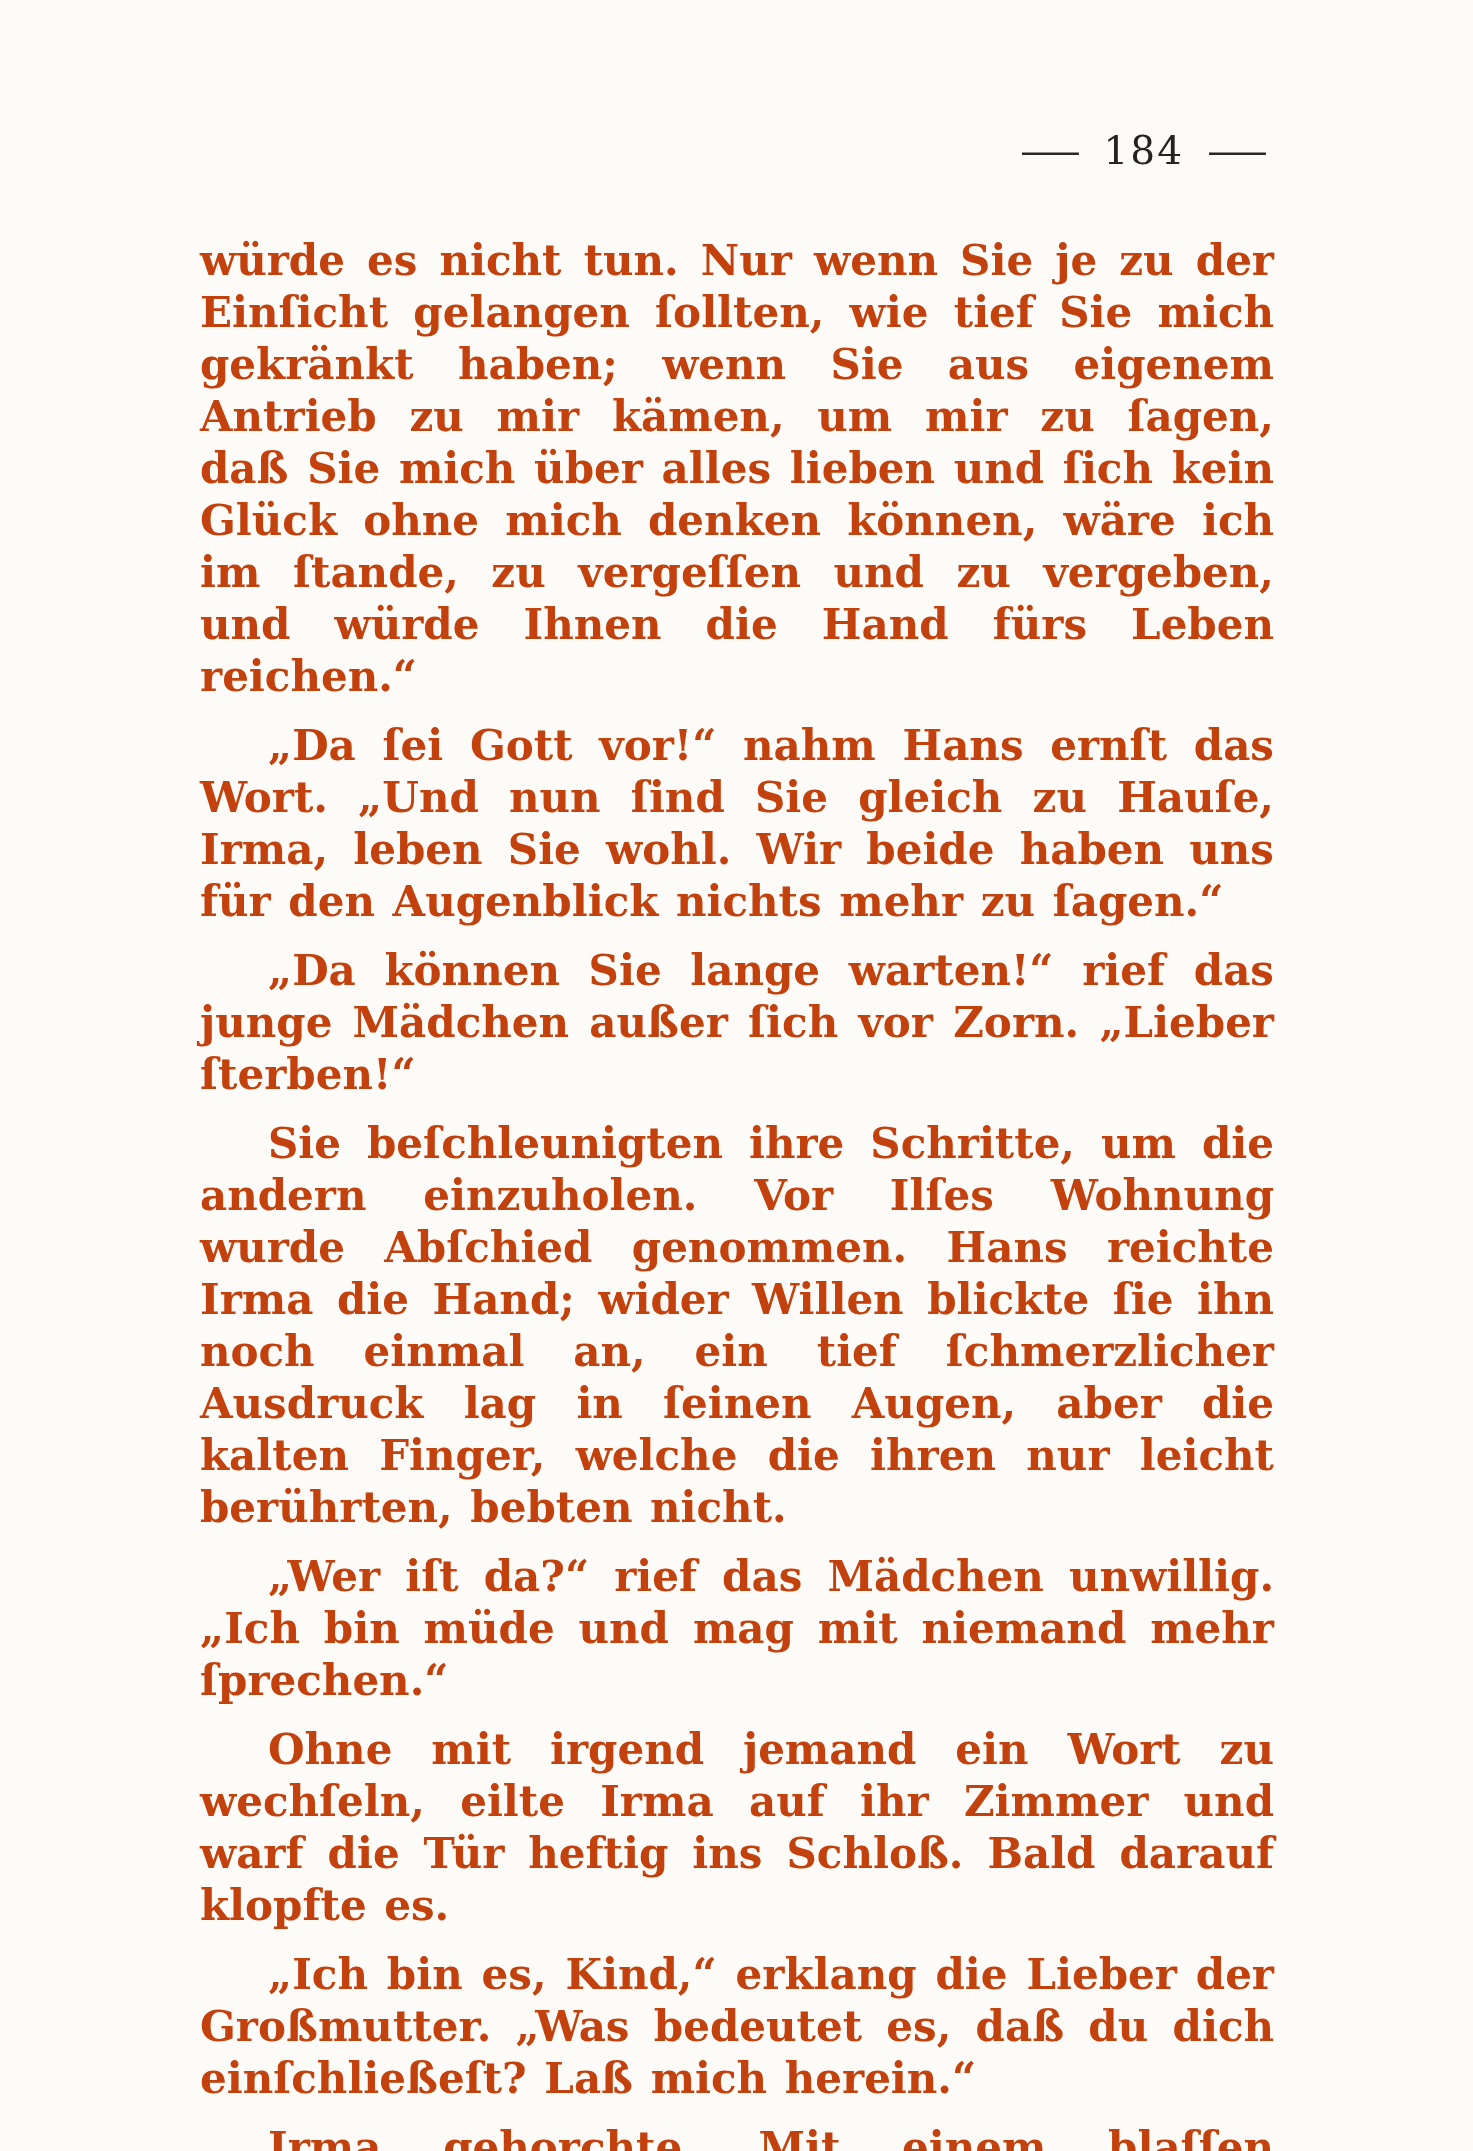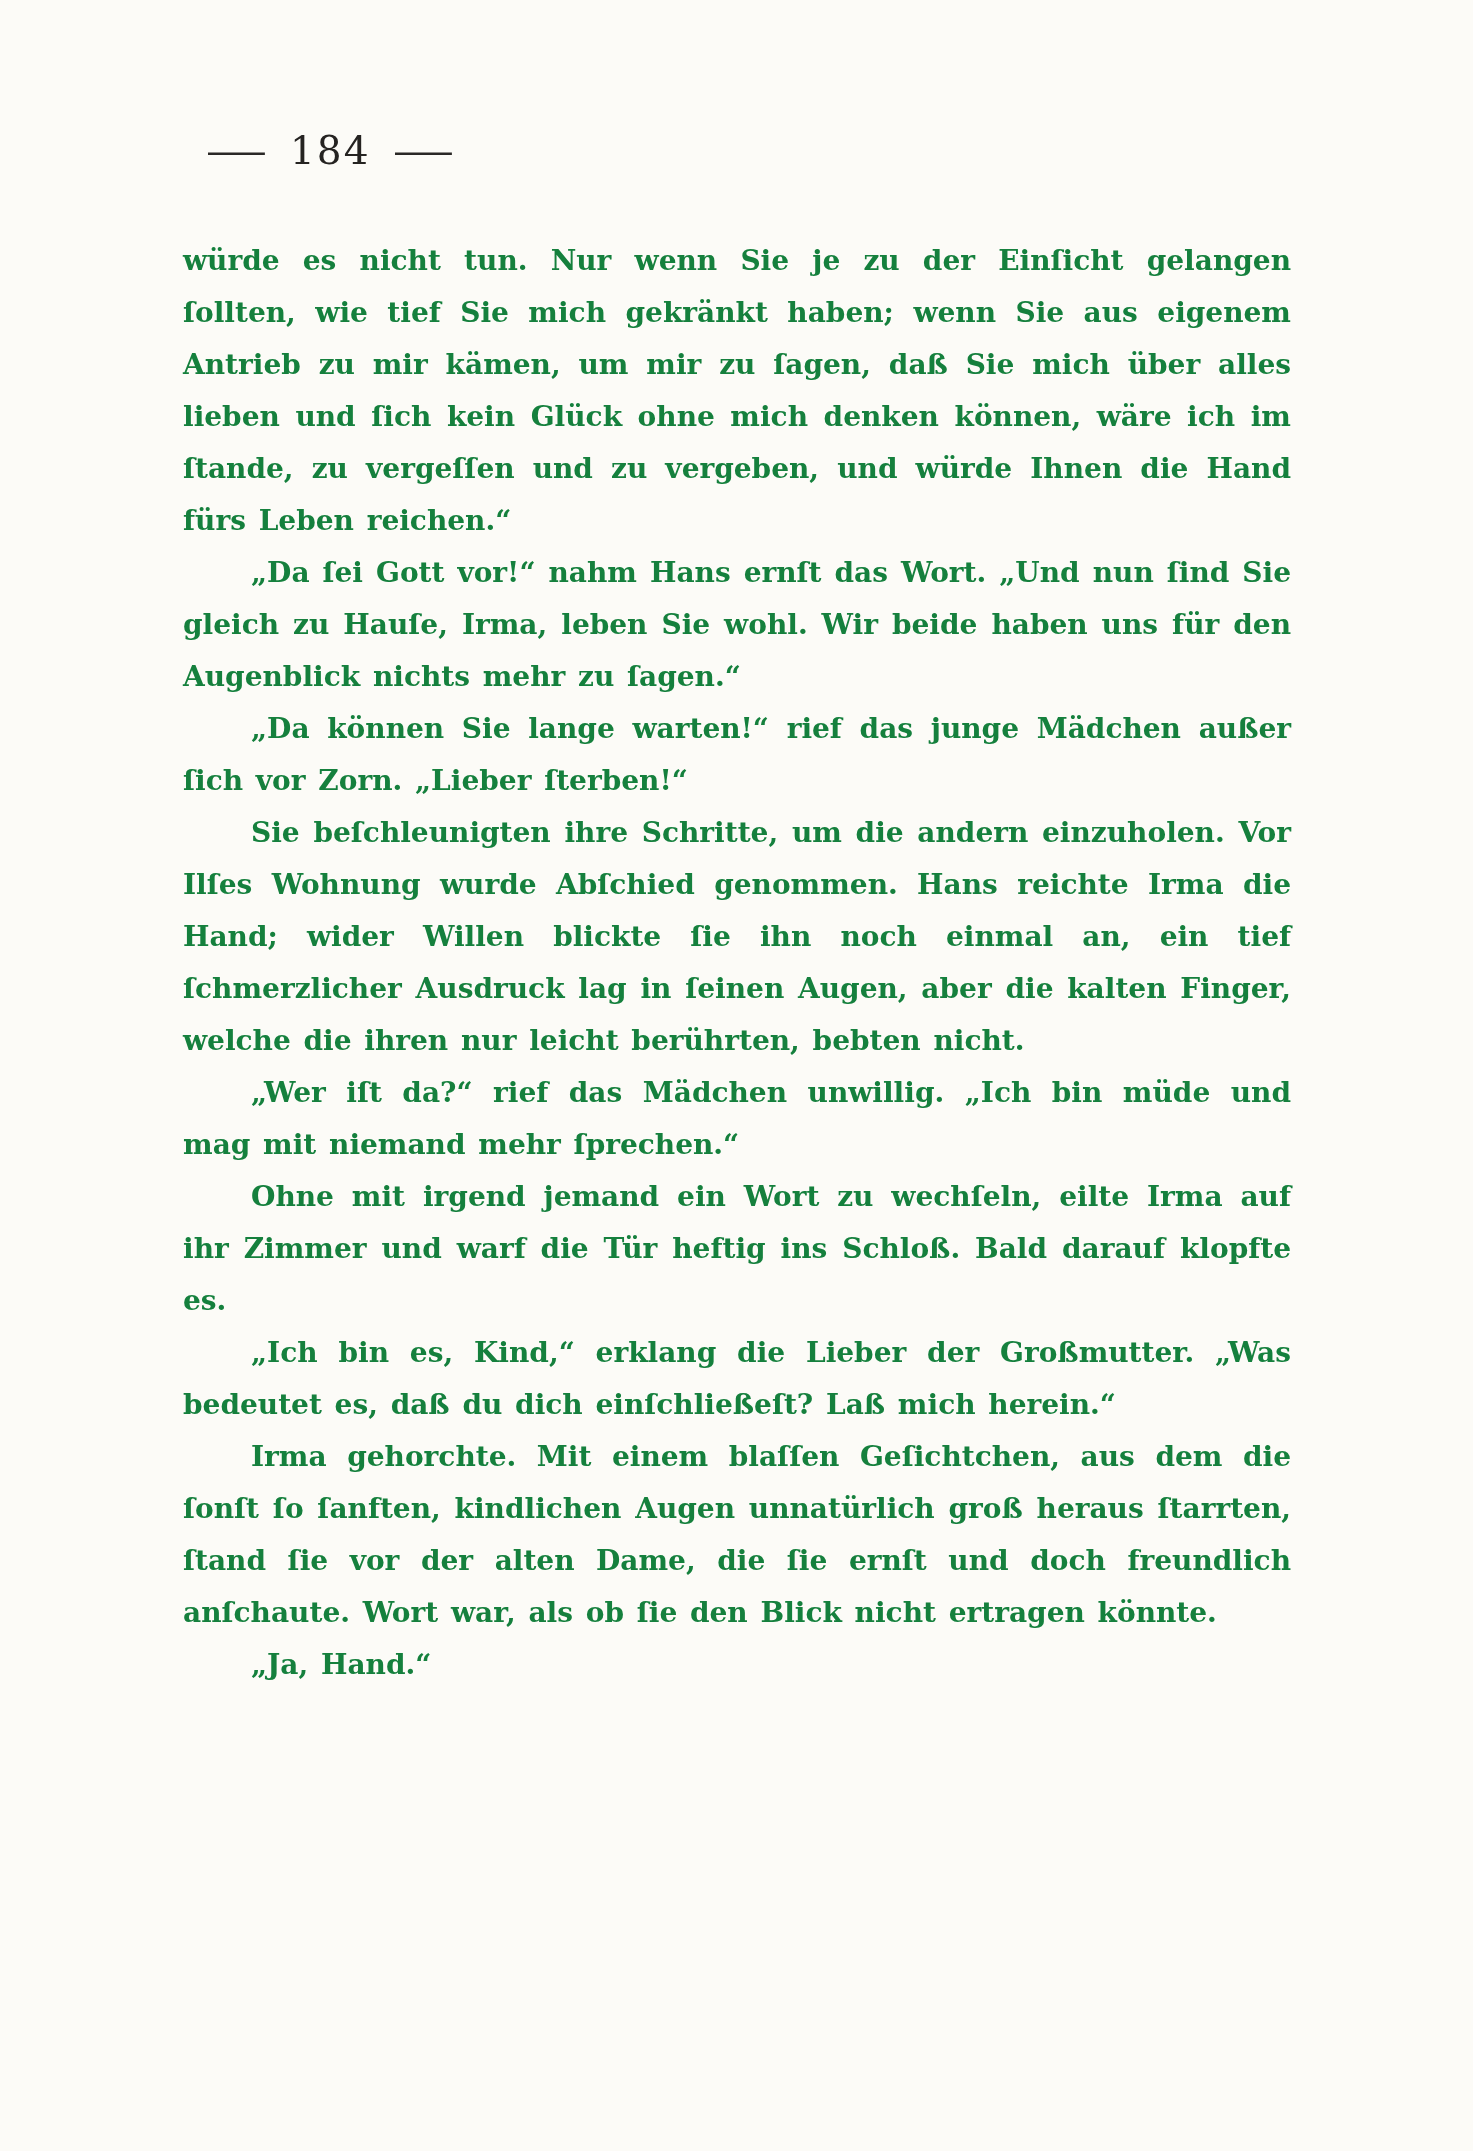--- a/index.html
+++ b/index.html
@@ -18,41 +18,41 @@
   .text-block {
     position: absolute;
     left: 183px;
     top: 128px;
     width: 1108px;
   }
   .page-header {
     font-family: "DejaVu Serif", serif;
     font-size: 39px;
     color: #252321;
-    text-align: left;
+    text-align: right;
     margin: 0 0 62px 0;
     font-weight: 400;
   }
   .page-header .dash {
     display: inline-block;
     transform: scaleX(1.6);
     margin: 0 34px;
     color: #2a2826;
   }
   .page-header .num {
     letter-spacing: 2px;
   }
   .para {
     font-family: "DejaVu Serif", serif;
     font-weight: 700;
-    font-size: 28px;
+    font-size: 42px;
     line-height: 52px;
-    color: #15803d;
+    color: #c2410c;
     text-align: justify;
-    margin: 0;
+    margin: 17px;
     word-spacing: 3px;
   }
   .para.indent {
     text-indent: 68px;
   }
 </style>
 </head>
 <body>
 
 <div class="page">

